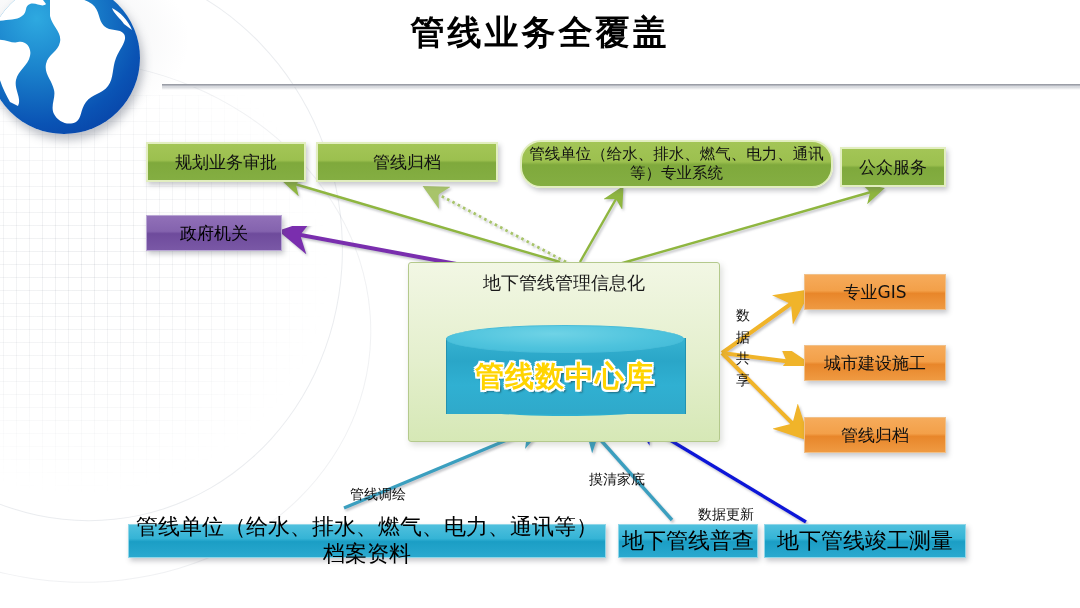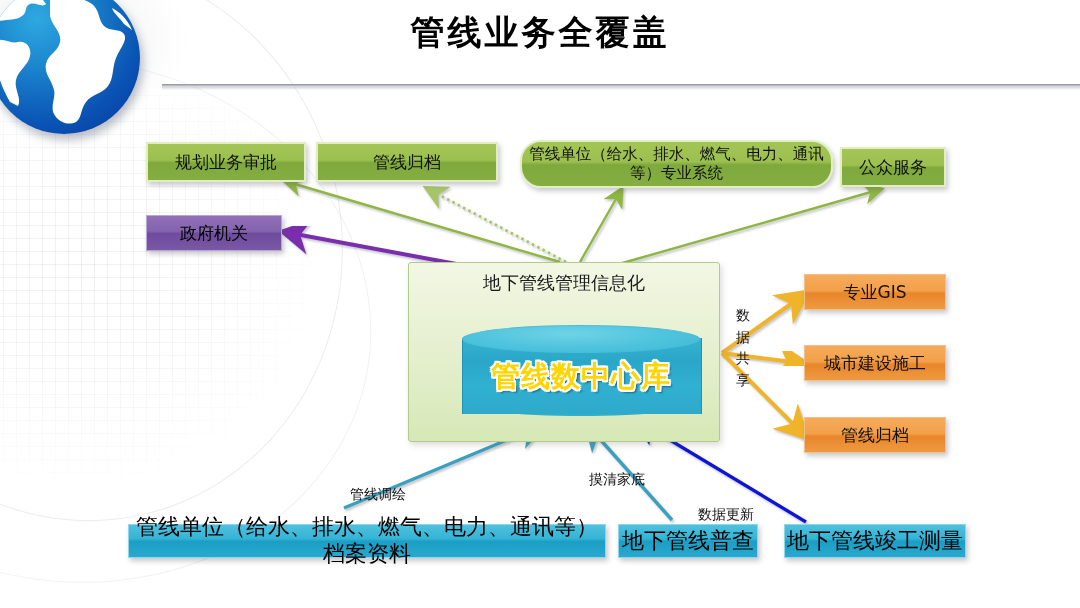--- a/index.html
+++ b/index.html
@@ -157,21 +157,21 @@
     width: 100%;
     text-align: center;
     font-size: 18px;
     color: #1a1a1a;
     font-family: "DejaVu Sans", "Liberation Sans", sans-serif;
   }
 
   
   .cylinder {
     position: absolute;
-    left: 462px; top: 325px;
+    left: 446px; top: 325px;
     width: 238px; height: 102px;
   }
   .cyl-body {
     position: absolute;
     left: 0; top: 13px;
     width: 238px; height: 76px;
     background: linear-gradient(to bottom, #37b3d1 0%, #2aa6c8 30%, #30b0d2 62%, #2fa9ca 100%);
     border-left: 1px solid #2392b0;
     border-right: 1px solid #2392b0;
   }
@@ -360,21 +360,21 @@
   </div>
 
   <div class="box box-cyan" style="left:128px; top:524px; width:478px; height:34px;">
     <span>管线单位（给水、排水、燃气、电力、通讯等）档案资料</span>
   </div>
 
   <div class="box box-cyan" style="left:618px; top:524px; width:140px; height:34px;">
     <span>地下管线普查</span>
   </div>
 
-  <div class="box box-cyan" style="left:764px; top:524px; width:182px; height:34px;margin-left:20px;">
+  <div class="box box-cyan" style="left:764px; top:524px; width:202px; height:34px;">
     <span>地下管线竣工测量</span>
   </div>
 
   <div class="caption" style="left:350px; top:486px;">管线调绘</div>
   <div class="caption" style="left:589px; top:471px;">摸清家底</div>
   <div class="caption" style="left:698px; top:471px;margin-top:35px;">数据更新</div>
 
 </div>
 
 </body></html>

